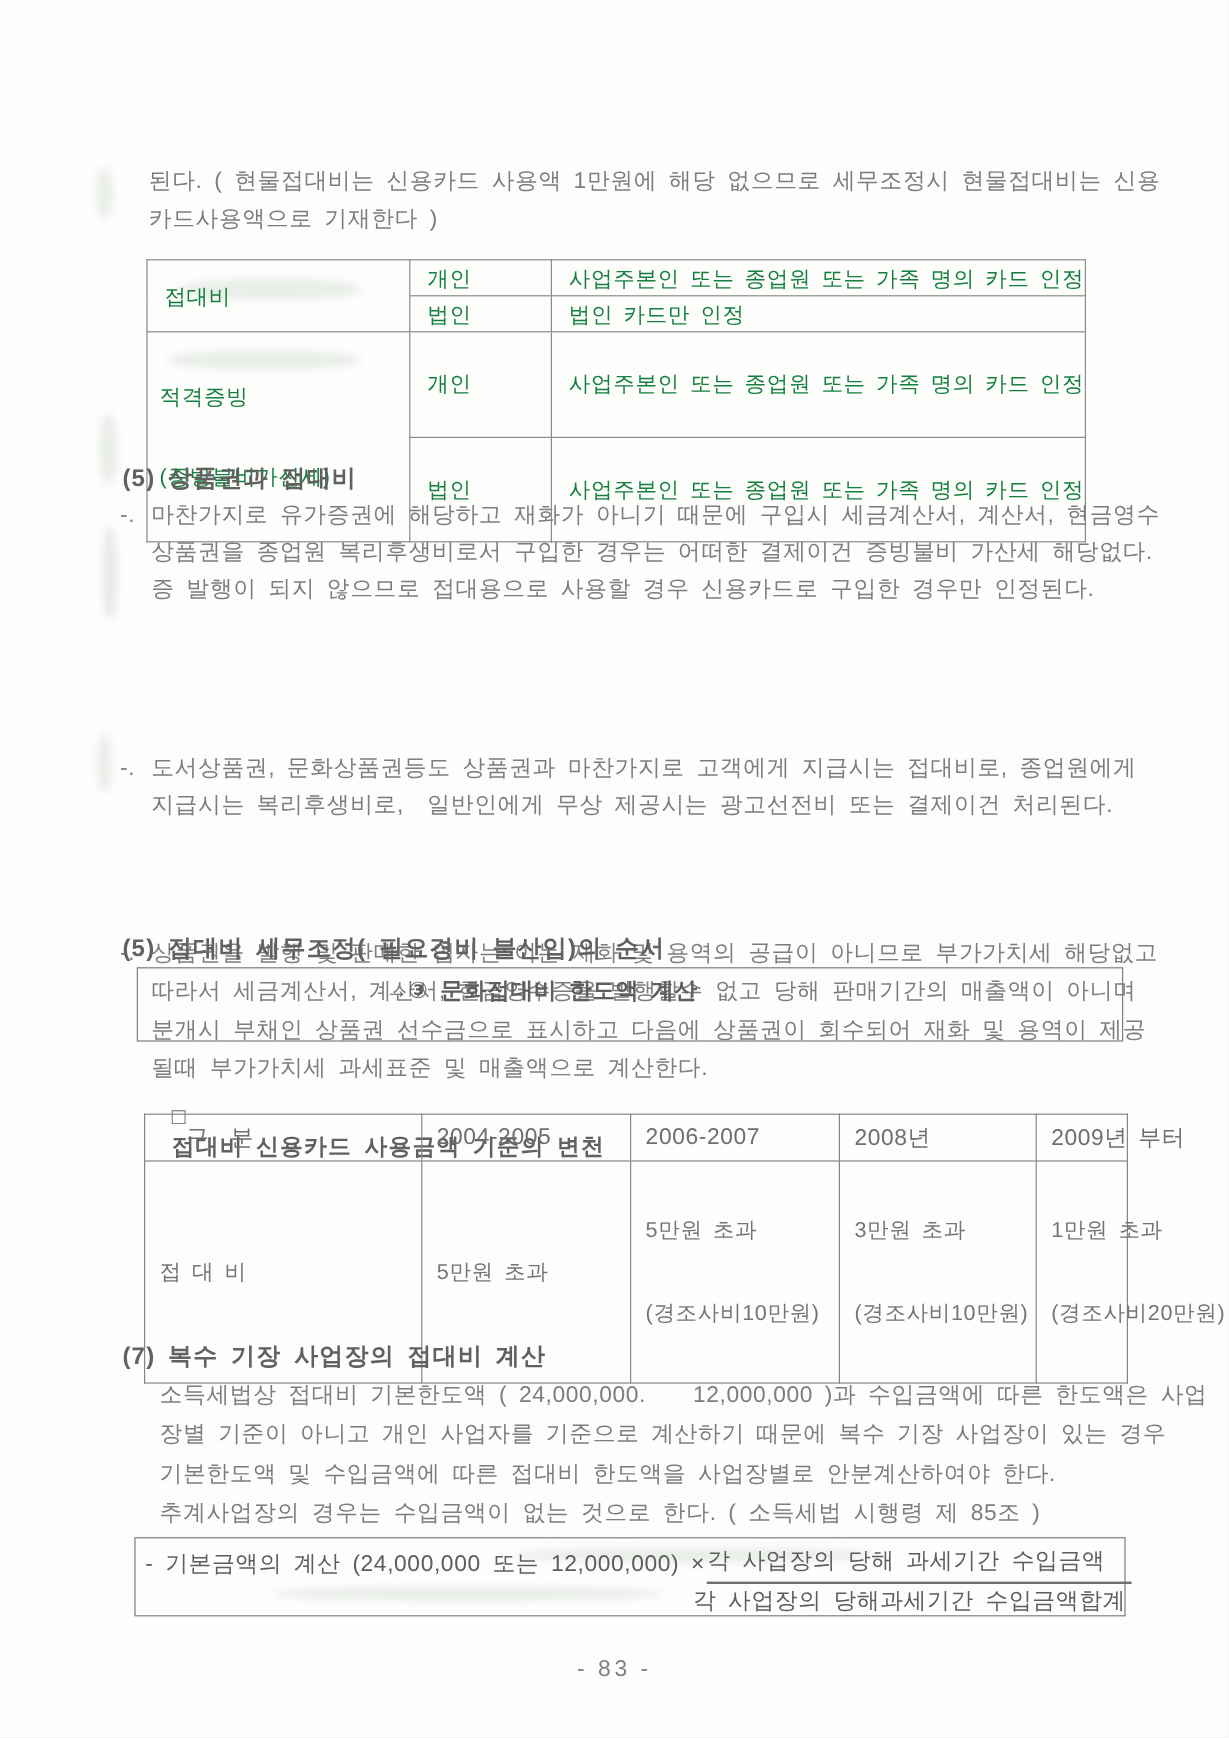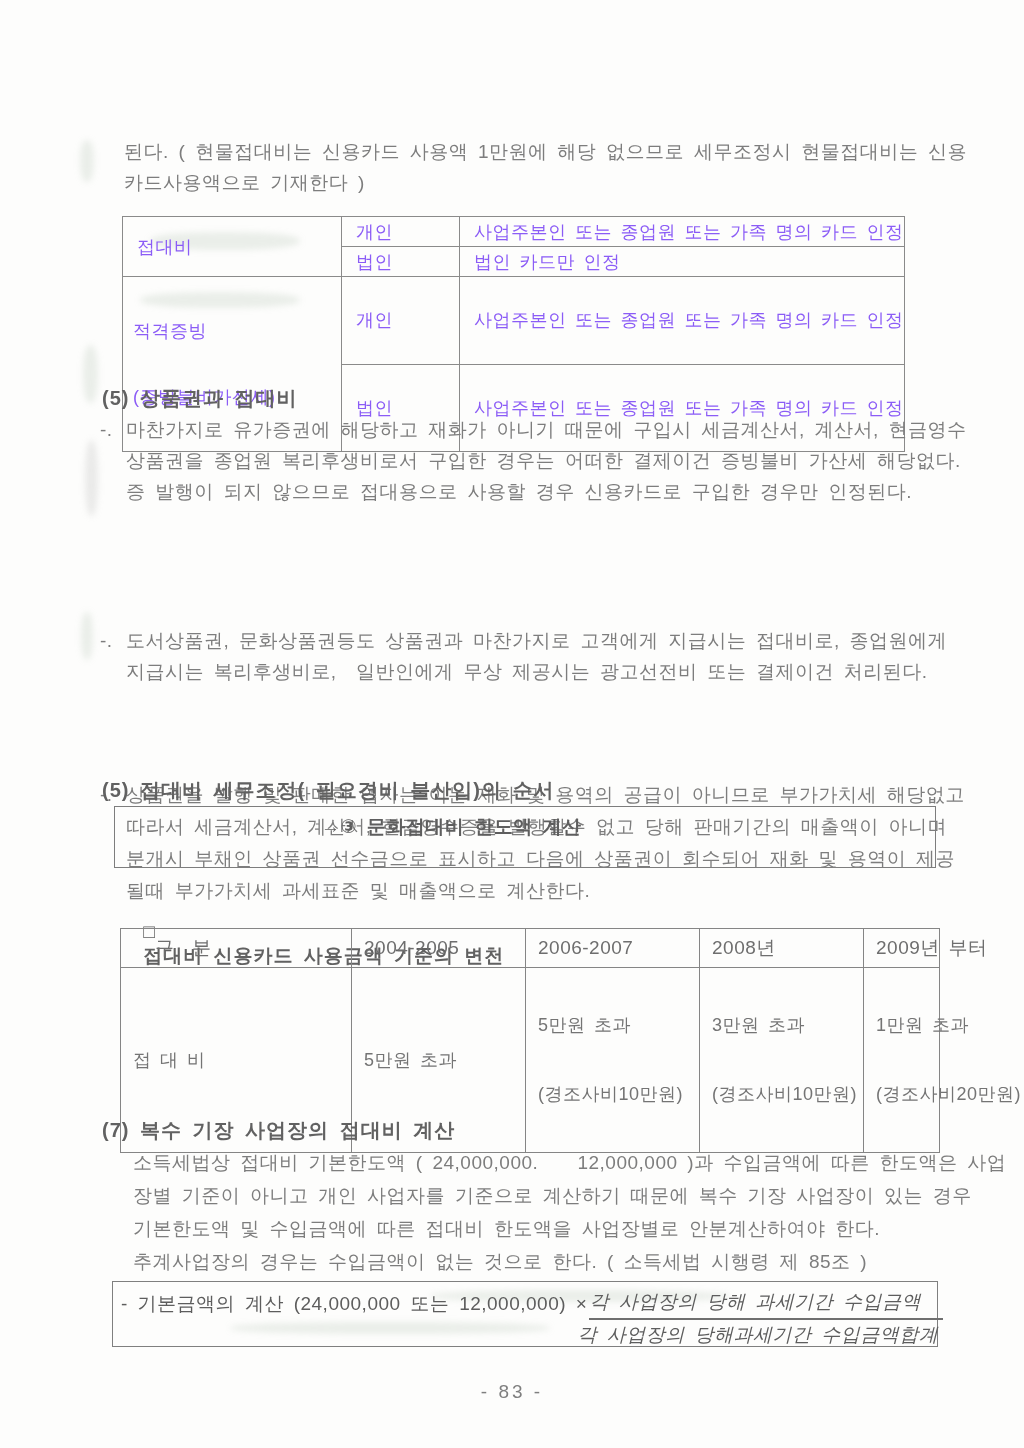--- a/index.html
+++ b/index.html
@@ -30,21 +30,21 @@
     word-spacing:4px;
     color:#616161;
     white-space:pre;
   }
   
   table{border-collapse:collapse;}
   .t1{
     width:783px;
     table-layout:fixed;
     font-size:18px;
-    color:#8b5cf6;
+    color:#15803d;
     letter-spacing:0.5px;
     word-spacing:3px;
   }
   .t1 td{
     border:1.5px solid #8a8a8a;
     height:29px;
     padding:0 8px 0 14px;
     vertical-align:middle;
     white-space:pre;
   }
@@ -94,21 +94,21 @@
     border:1.5px solid #7f7f7f;
     box-sizing:border-box;
     font-size:19px;
     color:#5d5d5d;
     letter-spacing:0.5px;
     word-spacing:4px;
     padding:8px 0 0 8px;
   }
   .frow{display:flex;align-items:flex-start;}
   .frow .prefix{white-space:pre;line-height:28px;text-align:right;}
-  .frac{margin-left:2px;font-style:italic;}
+  .frac{margin-left:2px;}
   .frac .num{
     display:inline-block;
     border-bottom:2px solid #6f6f6f;
     padding:0 22px 4px 0;
     line-height:24px;
     white-space:pre;
   }
   .frac .den{
     margin:3px 0 0 -12px;
     line-height:24px;

